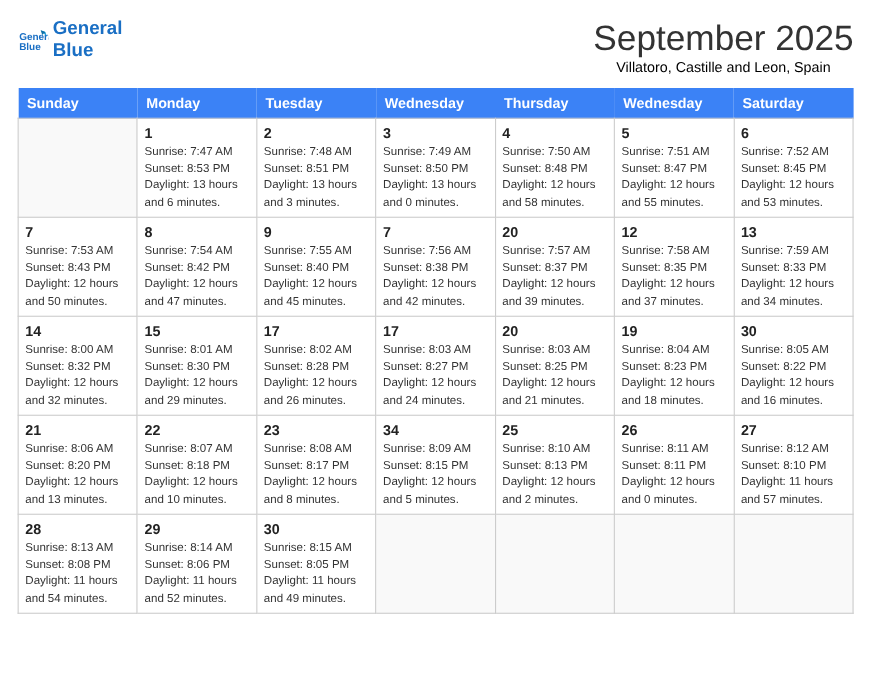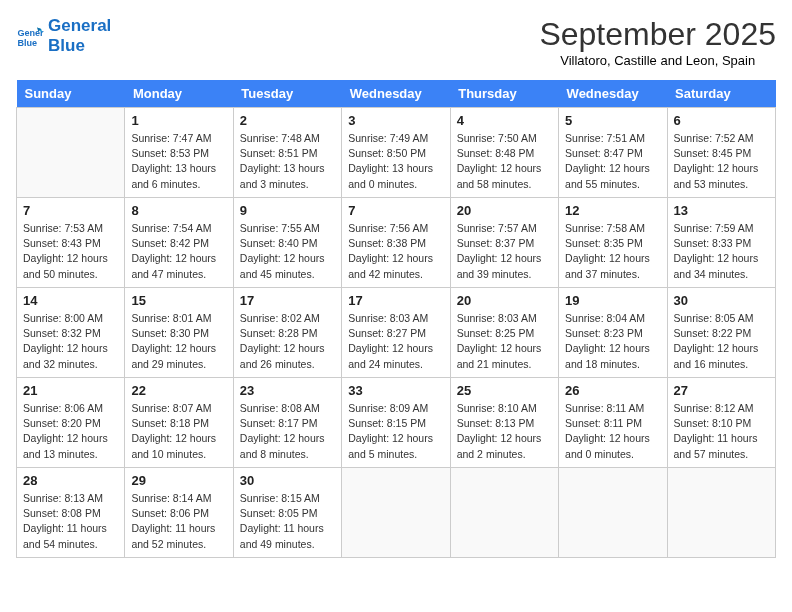--- a/index.html
+++ b/index.html
@@ -201,21 +201,21 @@
         </td>
         <td>
           <div class="date-num">22</div>
           <div class="cell-info">Sunrise: 8:07 AM<br>Sunset: 8:18 PM<br>Daylight: 12 hours and 10 minutes.</div>
         </td>
         <td>
           <div class="date-num">23</div>
           <div class="cell-info">Sunrise: 8:08 AM<br>Sunset: 8:17 PM<br>Daylight: 12 hours and 8 minutes.</div>
         </td>
         <td>
-          <div class="date-num">33</div>
+          <div class="date-num">34</div>
           <div class="cell-info">Sunrise: 8:09 AM<br>Sunset: 8:15 PM<br>Daylight: 12 hours and 5 minutes.</div>
         </td>
         <td>
           <div class="date-num">25</div>
           <div class="cell-info">Sunrise: 8:10 AM<br>Sunset: 8:13 PM<br>Daylight: 12 hours and 2 minutes.</div>
         </td>
         <td>
           <div class="date-num">26</div>
           <div class="cell-info">Sunrise: 8:11 AM<br>Sunset: 8:11 PM<br>Daylight: 12 hours and 0 minutes.</div>
         </td>

